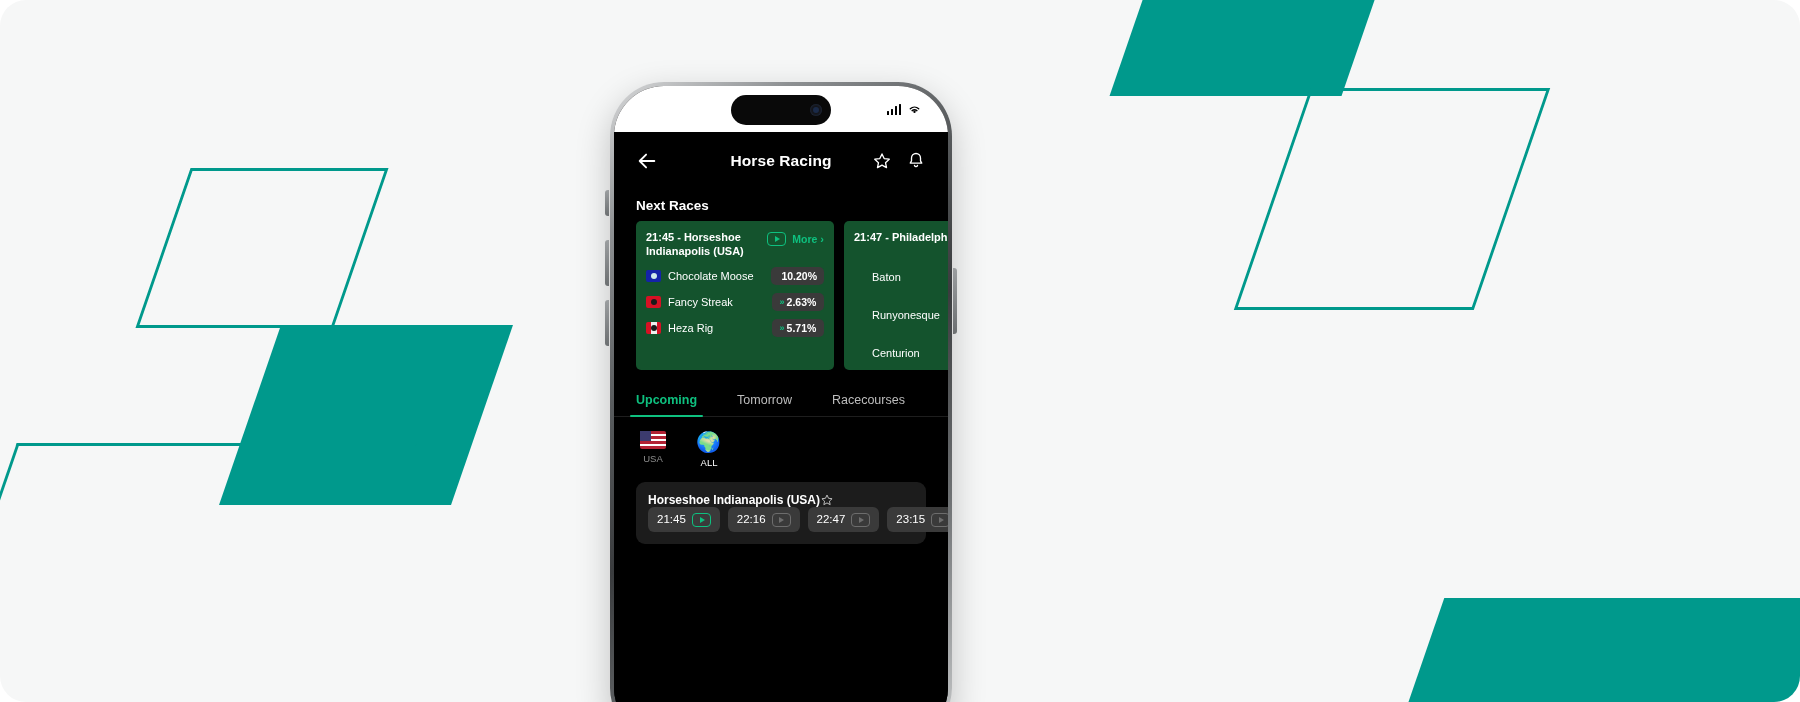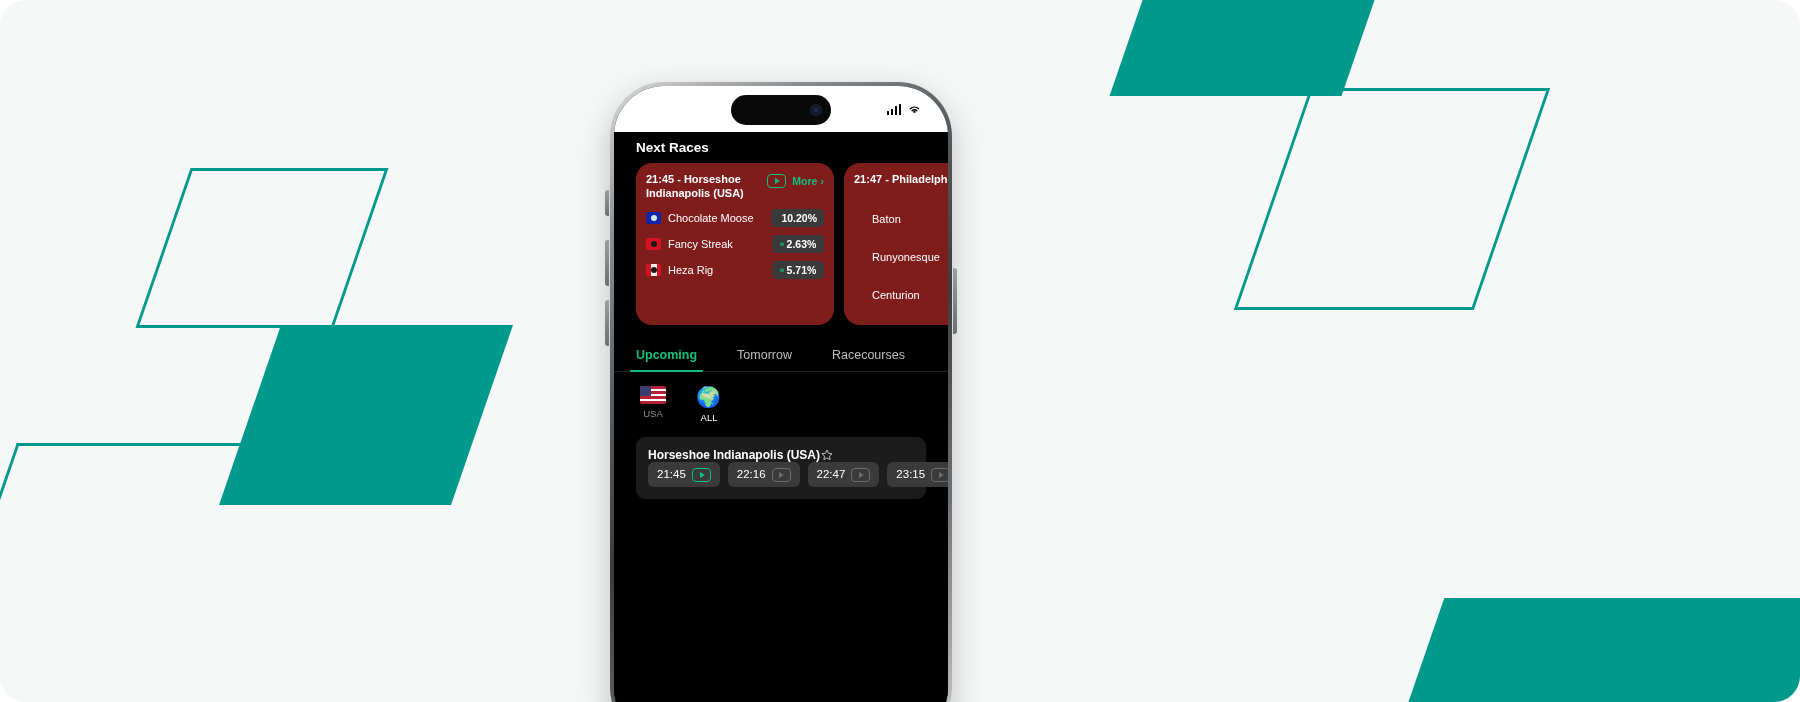--- a/index.html
+++ b/index.html
@@ -172,23 +172,23 @@
     padding: 8px 22px 8px;
   }
   #next-races-row {
     display: flex; gap: 10px;
     padding: 0 0 0 22px;
     overflow: hidden;
   }
   .race-card {
     flex: 0 0 auto;
     width: 198px;
-    background: #7f1d1d;
-    border-radius: 16px;
-    padding: 10px 10px 24px;
+    background: #14532d;
+    border-radius: 5px;
+    padding: 10px 10px 11px;
   }
   .race-card.partial { width: 170px; }
   .rc-head {
     display: flex; align-items: flex-start; gap: 6px;
   }
   .rc-title {
     font-size: 11px; font-weight: 700; line-height: 1.26;
     flex: 1 1 auto;
   }
   .play-badge {
@@ -362,20 +362,35 @@
           <svg viewBox="0 0 24 18" width="15" height="12">
             <path d="M12 15.2a1.9 1.9 0 1 0 0-3.8 1.9 1.9 0 0 0 0 3.8z" fill="#000"></path>
             <path d="M5.3 8.6a10 10 0 0 1 13.4 0" stroke="#000" stroke-width="2.3" fill="none" stroke-linecap="round"></path>
             <path d="M8.2 11.6a6 6 0 0 1 7.6 0" stroke="#000" stroke-width="2.3" fill="none" stroke-linecap="round"></path>
           </svg>
         </div>
       </div>
 
       <div id="app">
 
+        <div id="app-header">
+          <svg id="back-icon" viewBox="0 0 24 24">
+            <path d="M20 12H4M4 12l7-7M4 12l7 7" stroke="#fff" stroke-width="2" fill="none" stroke-linecap="round" stroke-linejoin="round"></path>
+          </svg>
+          <div id="app-title">Horse Racing</div>
+          <div id="header-actions">
+            <svg viewBox="0 0 24 24">
+              <path d="M12 3.5l2.6 5.6 6.1.7-4.5 4.2 1.2 6-5.4-3-5.4 3 1.2-6L3.3 9.8l6.1-.7z" stroke="#fff" stroke-width="1.6" fill="none" stroke-linejoin="round"></path>
+            </svg>
+            <svg viewBox="0 0 24 24">
+              <path d="M12 3a5.4 5.4 0 0 1 5.4 5.4v3.4l1.5 2.7H5.1l1.5-2.7V8.4A5.4 5.4 0 0 1 12 3z" stroke="#fff" stroke-width="1.6" fill="none" stroke-linejoin="round"></path>
+              <path d="M10.2 17.4a1.9 1.9 0 0 0 3.6 0" stroke="#fff" stroke-width="1.6" fill="none" stroke-linecap="round"></path>
+            </svg>
+          </div>
+        </div>
 
         <div id="next-races-title">Next Races</div>
 
         <div id="next-races-row">
 
           <div class="race-card">
             <div class="rc-head">
               <div class="rc-title">21:45 - Horseshoe Indianapolis (USA)</div>
               <div class="play-badge"></div>
               <div class="rc-more">

